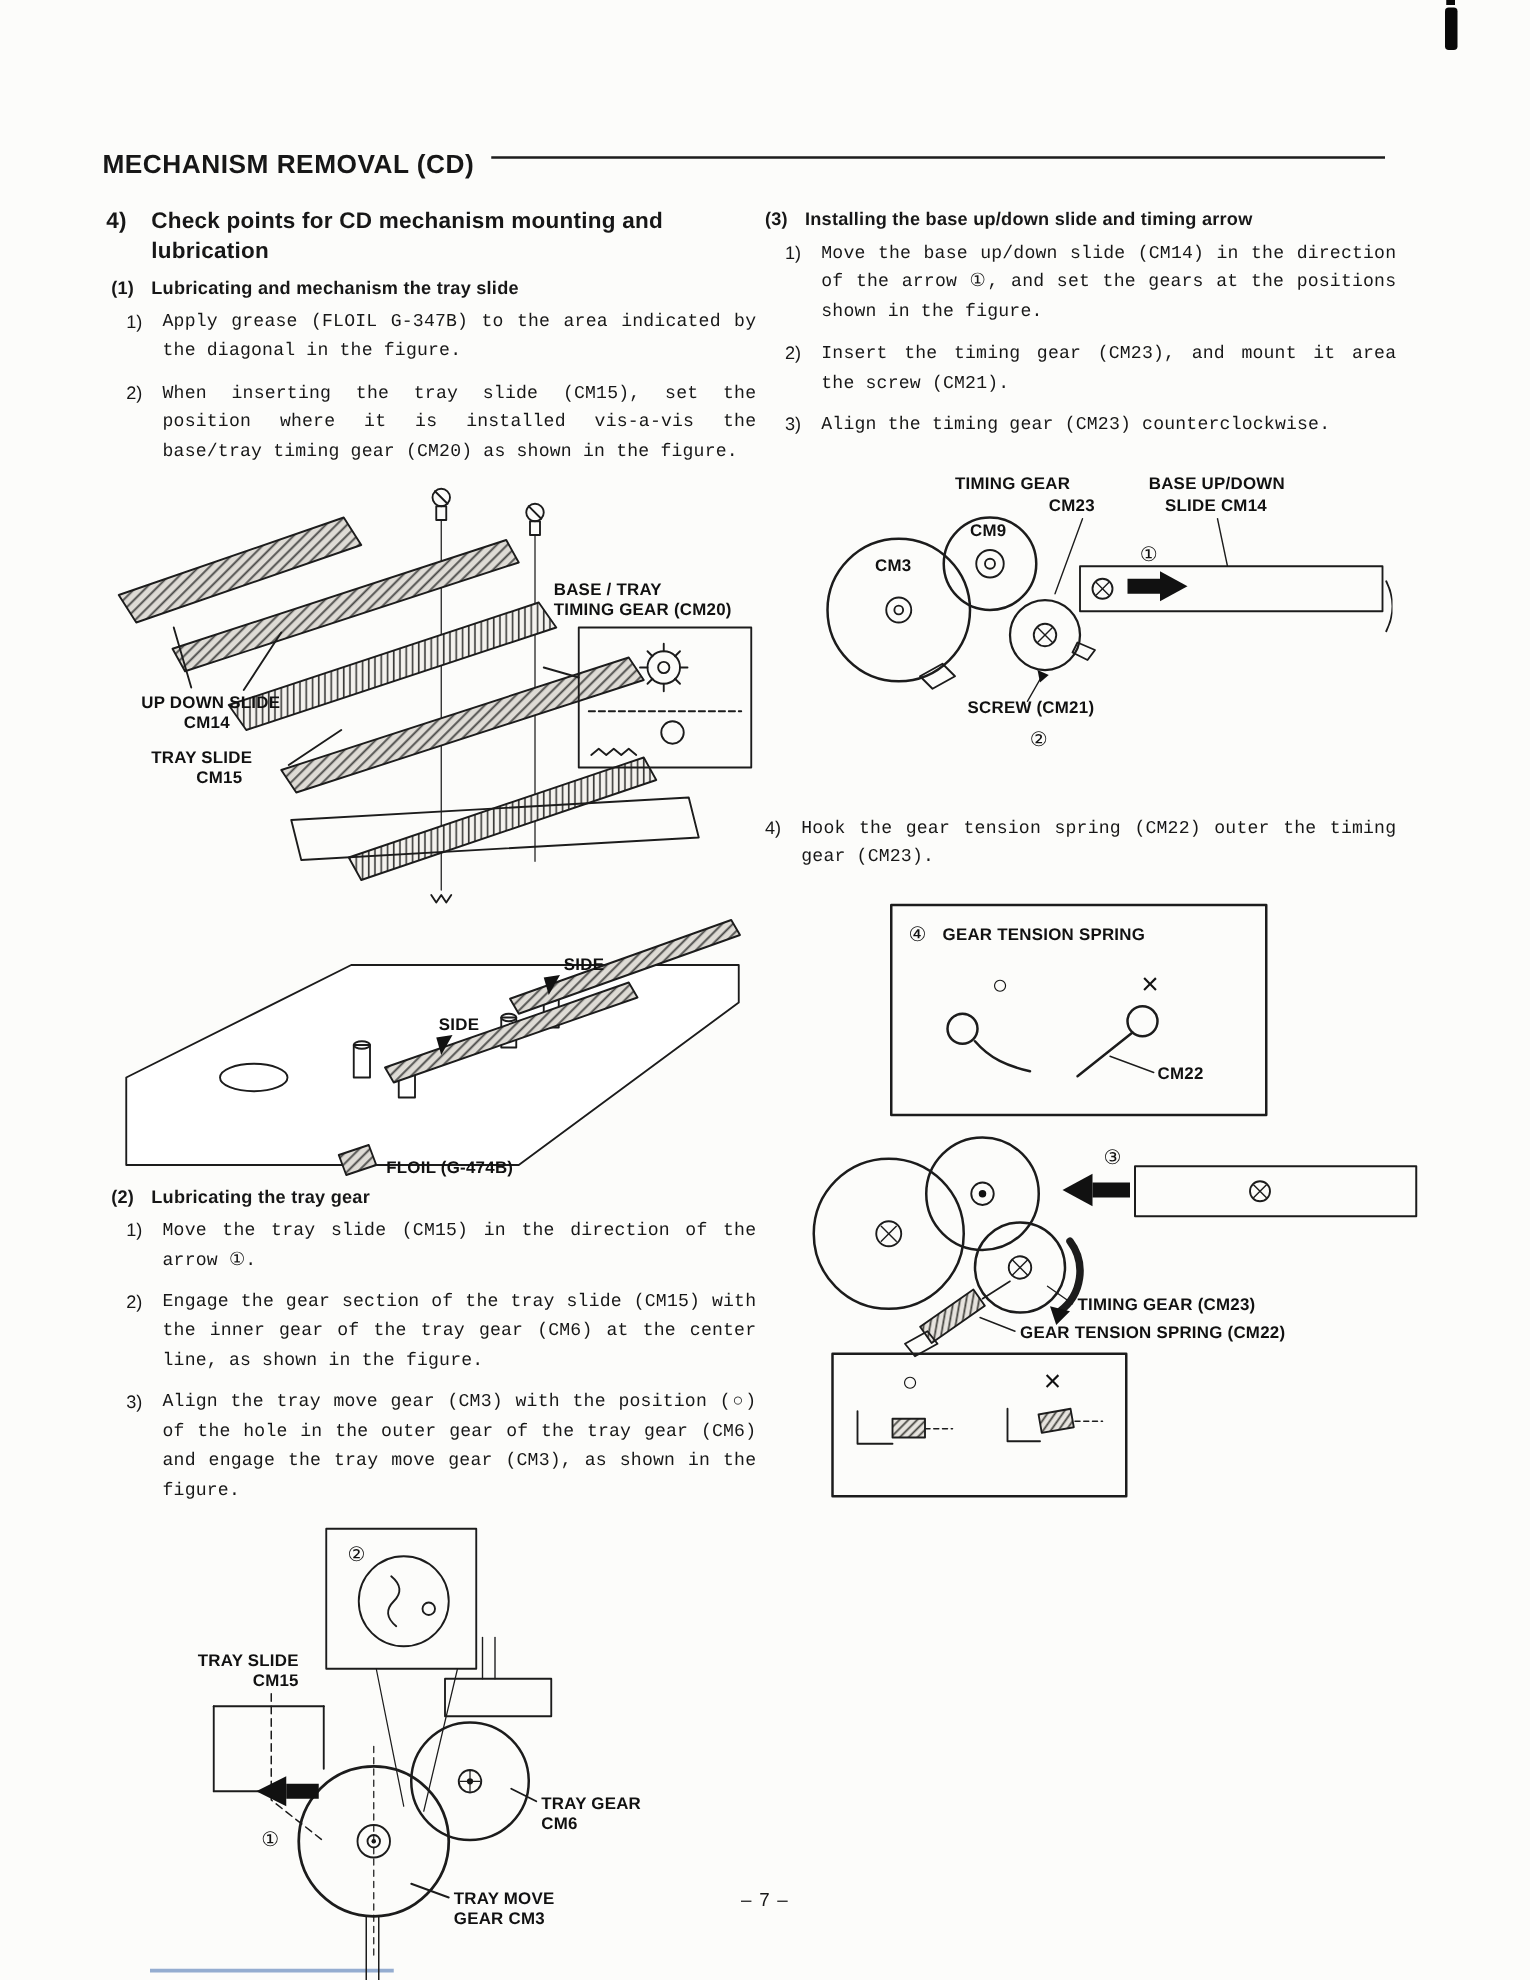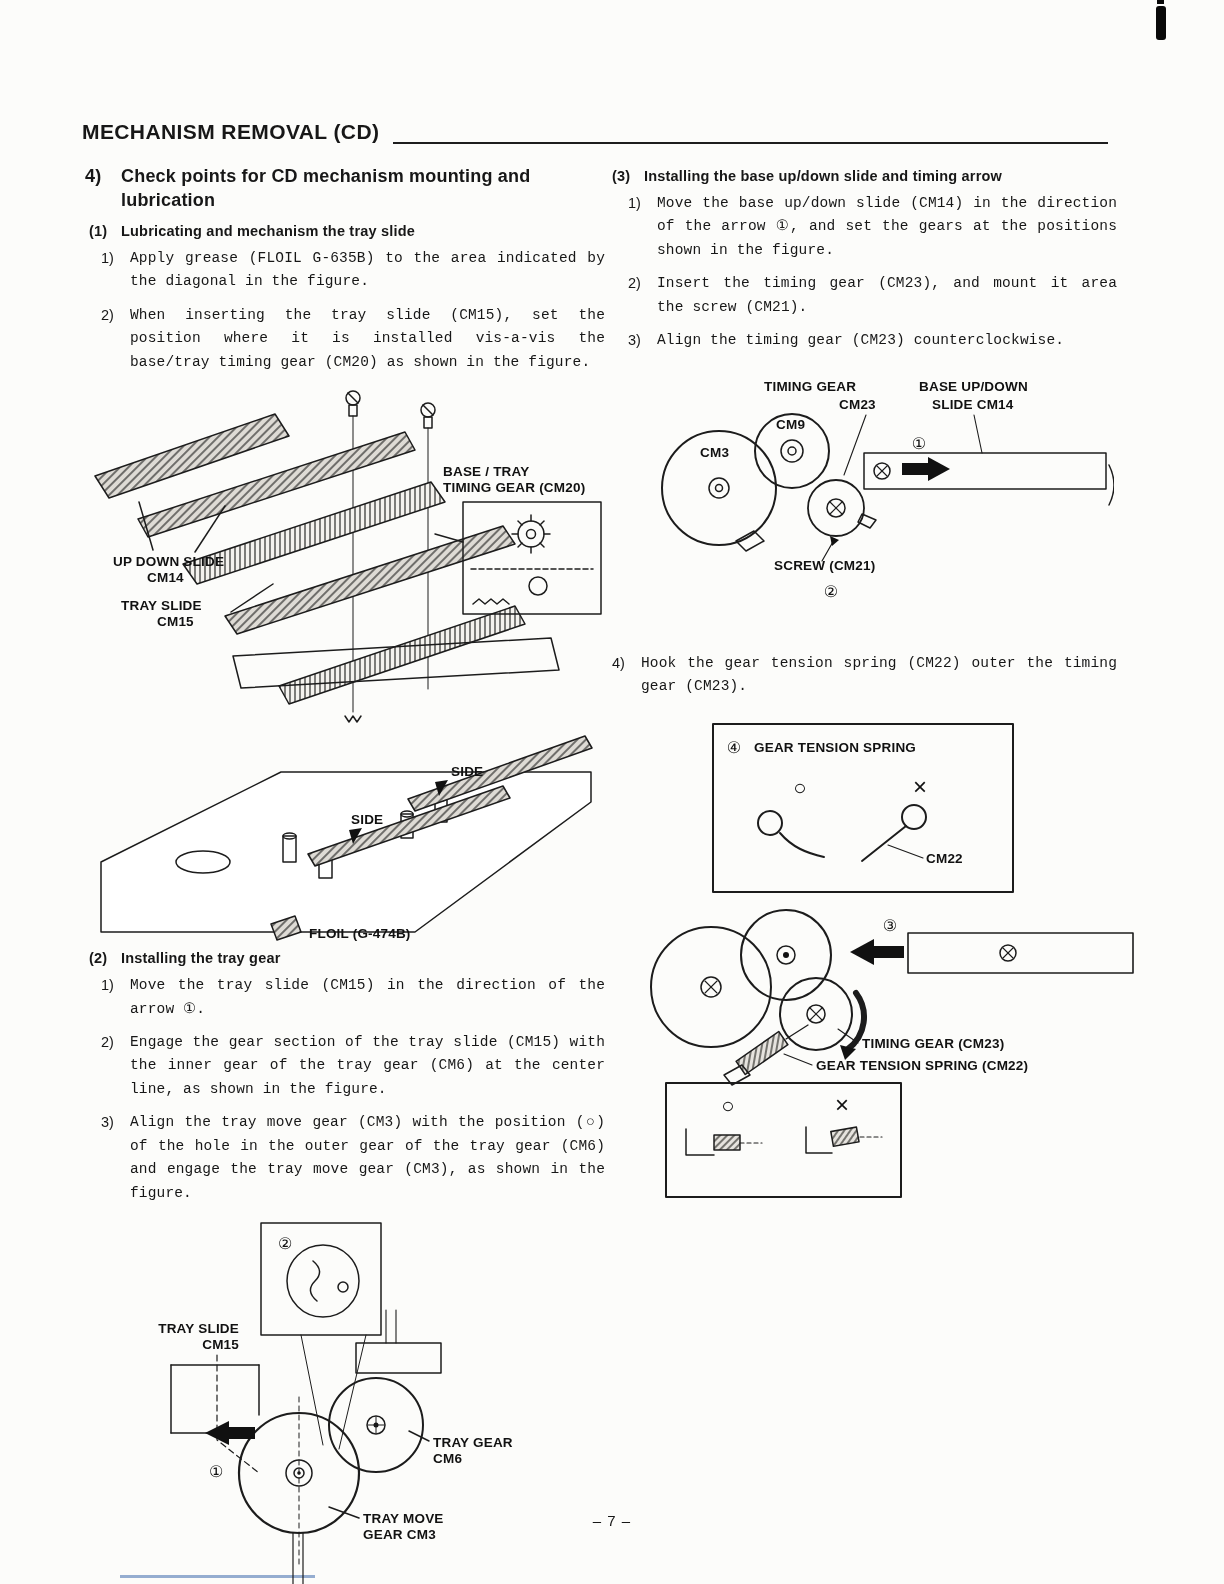--- a/index.html
+++ b/index.html
@@ -3,21 +3,21 @@
 <meta charset="utf-8">
 <style>
   * { margin:0; padding:0; box-sizing:border-box; }
   html,body { background:#e9e9e7; }
   body { font-family:"Liberation Sans", sans-serif; color:#171717; }
   .page { position:relative; width:1224px; height:1584px; background:#fcfcfa; margin:0 auto; overflow:hidden; }
   .scan-bar { position:absolute; right:58px; top:6px; width:10px; height:34px; background:#090909; border-radius:3px; }
   .scan-dot { position:absolute; right:60px; top:0px; width:7px; height:4px; background:#090909; }
   .scan-line { position:absolute; left:120px; top:1575px; width:195px; height:3px; background:#7b98c6; opacity:.8; }
 
-  .title-row { position:absolute; left:82px; top:120px; width:1026px; display:flex; align-items:flex-end; gap:14px; }
+  .title-row { position:absolute; left:82px; top:120px; width:1026px; display:flex; align-items:flex-start; gap:14px; }
   .title { font-size:21px; font-weight:bold; letter-spacing:.4px; white-space:nowrap; }
   .title-rule { flex:1; height:2.4px; background:#1d1d1d; margin-top:5px; }
 
   .col-left  { position:absolute; left:85px;  top:164px; width:520px; }
   .col-right { position:absolute; left:612px; top:164px; width:505px; }
 
   .sec-head { display:flex; gap:10px; font-weight:bold; font-size:18px; line-height:1.35; margin-bottom:10px; letter-spacing:.2px; }
   .sec-num { flex:0 0 26px; }
   .sub-head { display:flex; gap:6px; font-weight:bold; font-size:14.5px; margin:4px 0 8px 4px; letter-spacing:.2px; }
   .sub-num { flex:0 0 26px; }
@@ -64,21 +64,21 @@
       <span class="sec-title">Check points for CD mechanism mounting and lubrication</span>
     </div>
 
     <div class="sub-head">
       <span class="sub-num">(1)</span>
       <span>Lubricating and mechanism the tray slide</span>
     </div>
 
     <div class="step">
       <span class="step-num">1)</span>
-      <span class="step-text">Apply grease (FLOIL G-635B) to the area indicated by the diagonal in the figure.</span>
+      <span class="step-text">Apply grease (FLOIL G-347B) to the area indicated by the diagonal in the figure.</span>
     </div>
     <div class="step">
       <span class="step-num">2)</span>
       <span class="step-text">When inserting the tray slide (CM15), set the position where it is installed vis-a-vis the base/tray timing gear (CM20) as shown in the figure.</span>
     </div>
 
     <svg class="fig fig1" width="520" height="562" viewBox="0 0 520 562">
       <defs>
         <pattern id="h1" width="6" height="6" patternUnits="userSpaceOnUse" patternTransform="rotate(45)">
           <rect width="6" height="6" fill="#dedbd5"></rect>
@@ -155,21 +155,21 @@
         <text class="lbl" x="38" y="226">TRAY SLIDE</text>
         <text class="lbl" x="74" y="242">CM15</text>
         <text class="lbl" x="368" y="392">SIDE</text>
         <text class="lbl" x="268" y="440">SIDE</text>
         <text class="lbl" x="226" y="554">FLOIL (G-474B)</text>
       </g>
     </svg>
 
     <div class="sub-head">
       <span class="sub-num">(2)</span>
-      <span>Installing the tray gear</span>
+      <span>Lubricating the tray gear</span>
     </div>
 
     <div class="step">
       <span class="step-num">1)</span>
       <span class="step-text">Move the tray slide (CM15) in the direction of the arrow ①.</span>
     </div>
     <div class="step">
       <span class="step-num">2)</span>
       <span class="step-text">Engage the gear section of the tray slide (CM15) with the inner gear of the tray gear (CM6) at the center line, as shown in the figure.</span>
     </div>

